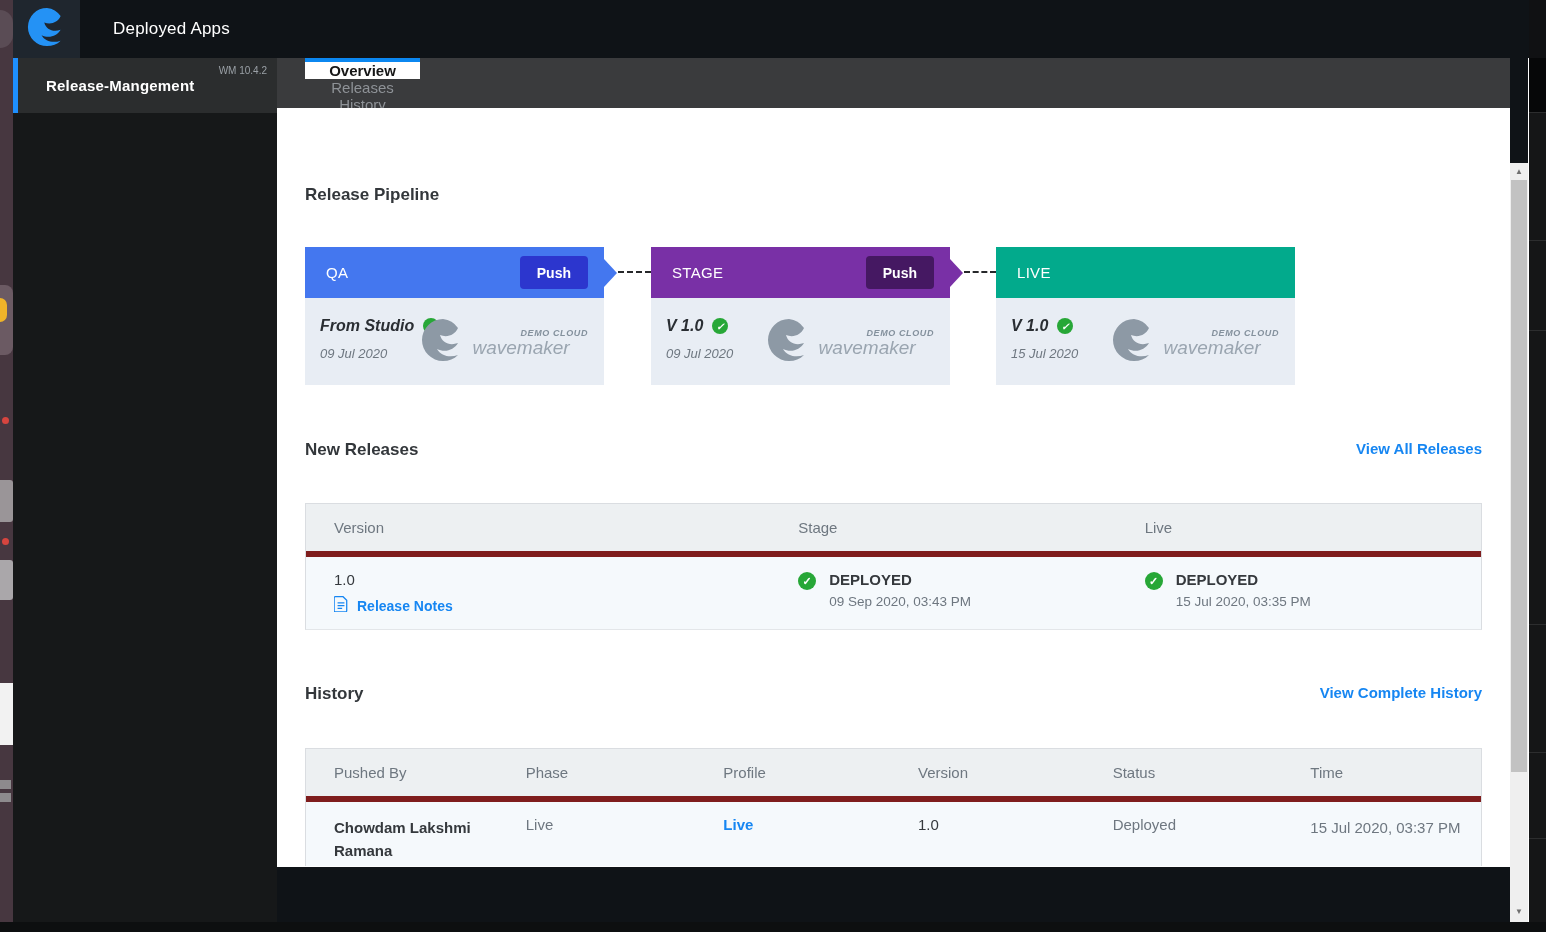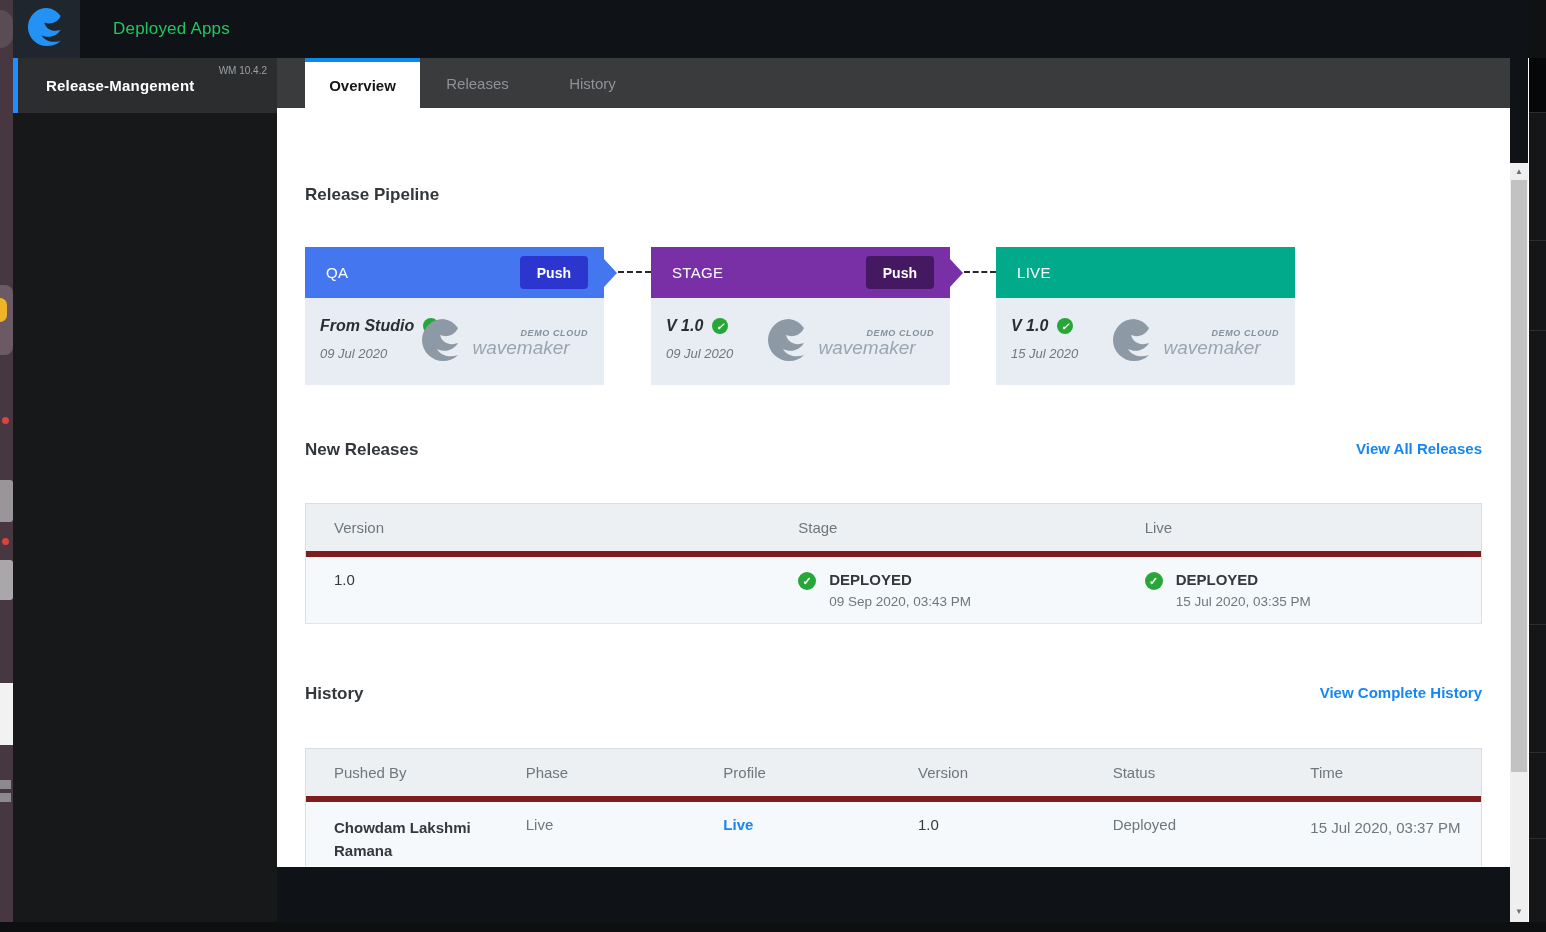--- a/index.html
+++ b/index.html
@@ -17,36 +17,36 @@
   .ls-tile2 { top:480px; width:13px; height:42px; background:#9a9598; border-radius:0 3px 3px 0; }
   .ls-red2 { top:538px; left:2px; width:7px; height:7px; background:#d6453f; border-radius:50%; }
   .ls-tile3 { top:560px; width:13px; height:40px; background:#aaa7aa; border-radius:0 3px 3px 0; }
   .ls-white { top:683px; width:13px; height:62px; background:#f2f2f2; }
   .ls-gray1 { top:780px; width:11px; height:9px; background:#8d8a8d; }
   .ls-gray2 { top:793px; width:11px; height:9px; background:#8d8a8d; }
 
   
   .topbar { position:absolute; left:13px; top:0; width:1516px; height:58px; background:#0f1317; display:flex; align-items:center; }
   .logo-tile { width:67px; height:58px; background:#1f262e; display:flex; align-items:center; justify-content:center; }
-  .app-title { color:#22c55e; font-size:17px; font-weight:500; margin-left:33px; letter-spacing:.2px; }
+  .app-title { color:#ffffff; font-size:17px; font-weight:500; margin-left:33px; letter-spacing:.2px; }
 
   
   .sidebar { position:absolute; left:13px; top:58px; width:264px; height:864px; background:#161819; }
   .side-item { position:relative; height:55px; background:#2b2d2e; border-left:5px solid #1e8fff; cursor:pointer; }
   .side-item-name { position:absolute; left:28px; top:19px; color:#ffffff; font-size:15px; font-weight:bold; letter-spacing:.2px; }
   .side-item-ver { position:absolute; right:10px; top:7px; color:#9aa0a6; font-size:10px; }
 
   
   .main { position:absolute; left:277px; top:58px; width:1233px; height:864px; }
   .proj-header { height:55px; background:#29292b; display:flex; align-items:center; padding-left:31px; font-size:15px; }
   .proj-label { color:#8e9297; margin-right:7px; }
   .proj-name { color:#ececec; font-weight:bold; margin-right:8px; }
   .proj-ver { color:#8e9297; }
 
-  .tabbar { height:50px; background:#3a3b3d; display:flex; padding-left:28px; }
+  .tabbar { height:50px; background:#3a3b3d; display:flex; padding-left:28px;flex-direction:column; }
   .tab { width:115px; height:50px; display:flex; align-items:center; justify-content:center; font-size:15px; color:#8e9297; cursor:pointer; }
   .tab.active { background:#ffffff; color:#161616; font-weight:bold; border-top:4px solid #0b87f0; }
 
   .content { position:relative; height:759px; background:#ffffff; overflow:hidden; }
   .sec-title { position:absolute; left:28px; font-size:17px; font-weight:bold; color:#33373b; }
   .t-pipeline { top:77px; }
   .t-newrel { top:332px; }
   .t-history { top:576px; }
   .view-link { position:absolute; right:28px; font-size:15px; font-weight:bold; color:#1686f2; cursor:pointer; text-decoration:none; }
   .l-viewall { top:332px; }
@@ -250,20 +250,29 @@
 
       <div class="table tbl-newrel">
         <div class="thead">
           <div class="th c1-1">Version</div>
           <div class="th c1-2">Stage</div>
           <div class="th c1-3">Live</div>
         </div>
         <div class="trow">
           <div class="td c1-1">
             <div class="dark-text" style="font-weight:normal;color:#35393d">1.0</div>
+            <div class="notes-line">
+              <span>
+                <svg width="14" height="16" viewBox="0 0 12 14">
+                  <path d="M1 .6 h6.8 l3.2 3.2 v9 a1 1 0 0 1 -1 1 h-9 a1 1 0 0 1 -1 -1 v-11.2 a1 1 0 0 1 1 -1 z" fill="none" stroke="#1686f2" stroke-width="1.1"></path>
+                  <path d="M3 6 h6 M3 8.4 h6 M3 10.8 h4" stroke="#1686f2" stroke-width="1"></path>
+                </svg>
+              </span>
+              <a class="cell-link">Release Notes</a>
+            </div>
           </div>
           <div class="td c1-2">
             <div class="deploy-cell">
               <span class="check-icon">✓</span>
               <span>
                 <span class="deploy-status" style="display:block">DEPLOYED</span>
                 <span class="deploy-time" style="display:block">09 Sep 2020, 03:43 PM</span>
               </span>
             </div>
           </div>

